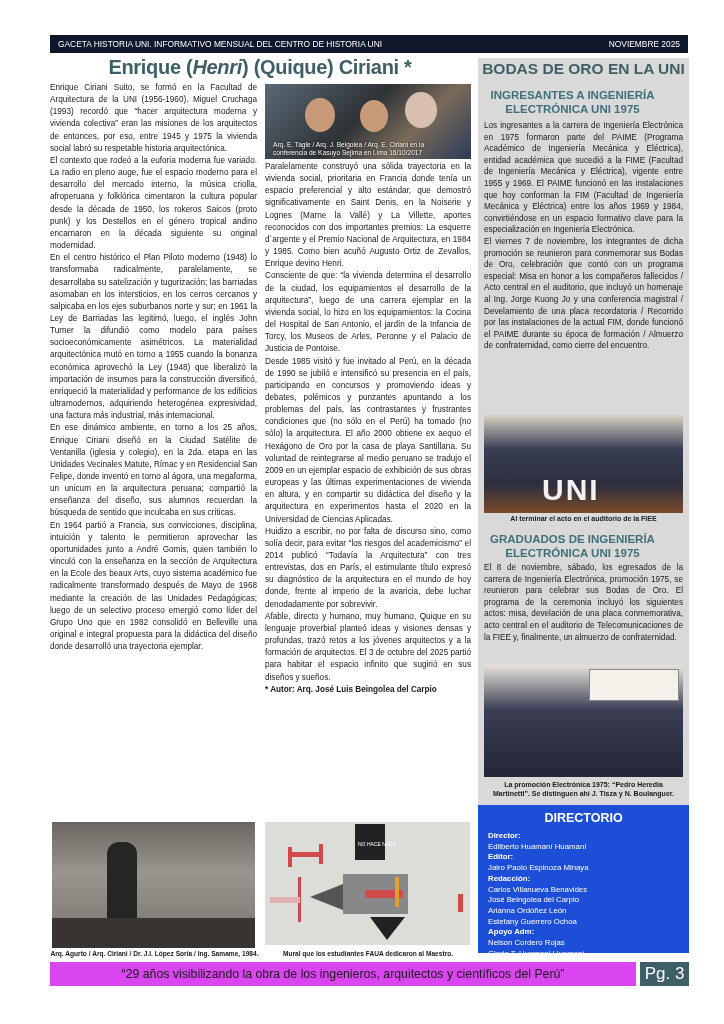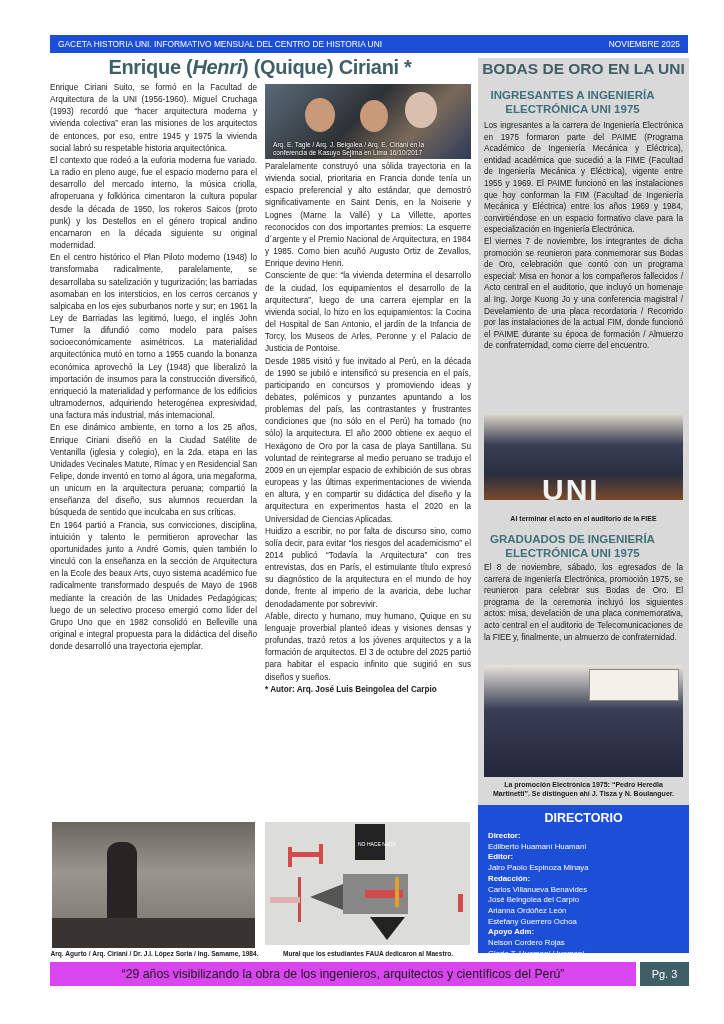--- a/index.html
+++ b/index.html
@@ -1,17 +1,17 @@
 <!DOCTYPE html>
 <html><head>
 <meta charset="utf-8">
 <style>
   html,body{margin:0;padding:0;background:#fff;}
   body{width:724px;height:1024px;position:relative;overflow:hidden;font-family:"Liberation Sans",sans-serif;color:#1a1a1a;}
-  .topbar{position:absolute;left:50px;top:35px;width:638px;height:18px;background:#1d4ed8;color:#fff;font-size:8.4px;display:flex;align-items:center;justify-content:space-between;padding:0 8px;box-sizing:border-box;}
+  .topbar{position:absolute;left:50px;top:35px;width:638px;height:18px;background:#0f172a;color:#fff;font-size:8.4px;display:flex;align-items:center;justify-content:space-between;padding:0 8px;box-sizing:border-box;}
   .title{position:absolute;left:50px;top:56px;width:420px;text-align:center;font-size:20px;font-weight:bold;color:#3f5f66;letter-spacing:-0.3px;font-family:"Liberation Sans",sans-serif;}
   .title i{font-style:italic;}
   .col{position:absolute;font-size:8.2px;line-height:12.15px;text-align:justify;}
   .col p{margin:0;}
   .col1{left:50px;top:82px;width:207px;}
   .col2{left:265px;top:161px;width:206px;}
   .photo{position:absolute;overflow:hidden;}
   .ph1{left:265px;top:84px;width:206px;height:75px;background:linear-gradient(135deg,#5a6a78 0%,#2e3236 45%,#7a6a5a 70%,#2b3a5a 100%);}
   .ph1 .face{position:absolute;border-radius:50%;background:#c99a7a;}
   .ph1 .cap{position:absolute;left:8px;bottom:2px;color:#fff;font-size:6.6px;line-height:8px;text-shadow:0 0 2px #000;}
@@ -23,34 +23,34 @@
   .author{font-weight:bold;}
   .sidebar{position:absolute;left:478px;top:58px;width:211px;height:748px;background:#d9d9d9;}
   .sb-head{position:absolute;left:478px;top:60px;width:211px;text-align:center;font-size:15.5px;font-weight:bold;color:#3f5f66;}
   .sb-sub{position:absolute;left:478px;width:189px;text-align:center;font-size:11.5px;line-height:14px;font-weight:bold;color:#3f6f7a;}
   .sb-sub1{top:88px;}
   .sb-sub2{top:532px;}
   .sbtext{position:absolute;left:484px;width:199px;font-size:8.2px;line-height:11.6px;text-align:justify;}
   .sbtext p{margin:0;}
   .sbt1{top:120px;}
   .sbt2{top:562px;}
-  .ph4{left:484px;top:415px;width:199px;height:85px;background:linear-gradient(180deg,#d8d2c4 0%,#3a3e54 35%,#2a2e3e 70%,#7a4a2a 100%);}
+  .ph4{left:484px;top:415px;width:199px;height:98px;background:linear-gradient(180deg,#d8d2c4 0%,#3a3e54 35%,#2a2e3e 70%,#7a4a2a 100%);}
   .ph4 .uni{position:absolute;left:58px;top:58px;font-size:30px;font-weight:bold;color:#f2f2f2;letter-spacing:2px;}
   .ph5{left:484px;top:665px;width:199px;height:112px;background:linear-gradient(180deg,#e8e4dc 0%,#3a3e54 40%,#23263a 100%);}
   .ph5 .banner{position:absolute;left:105px;top:4px;width:88px;height:30px;background:#f3f1ea;border:1px solid #888;}
   .cap4{position:absolute;left:478px;top:515px;width:211px;text-align:center;font-size:7px;font-weight:bold;}
   .cap5{position:absolute;left:478px;top:780px;width:211px;text-align:center;font-size:7px;font-weight:bold;line-height:9px;}
   .dir{position:absolute;left:478px;top:805px;width:211px;height:148px;background:#1d4ed8;color:#fff;}
   .dir-title{text-align:center;font-size:12.5px;font-weight:bold;margin-top:6px;}
   .dir-rows{position:absolute;left:10px;top:26px;width:195px;font-size:7.8px;line-height:10.7px;}
   .dir-row{display:flex;flex-direction:column;}
   .dir-role{width:79px;font-weight:bold;}
   .dir-names{flex:1;}
   .footer{position:absolute;left:50px;top:962px;width:586px;height:24px;background:#d946ef;font-size:12.3px;display:flex;align-items:center;justify-content:center;}
-  .pg{position:absolute;left:640px;top:962px;width:49px;height:24px;background:#3f5f66;color:#fff;font-size:11px;display:flex;align-items:center;justify-content:center;}
+  .pg{position:absolute;left:640px;top:962px;width:49px;height:24px;background:#3f5f66;color:#fff;font-size:17px;display:flex;align-items:center;justify-content:center;}
 </style>
 </head>
 <body>
 
 <div class="topbar">
   <span>GACETA HISTORIA UNI. INFORMATIVO MENSUAL DEL CENTRO DE HISTORIA UNI</span>
   <span>NOVIEMBRE 2025</span>
 </div>
 
 <div class="title"><span>Enrique (</span><i>Henri</i><span>) (Quique) Ciriani *</span></div>

